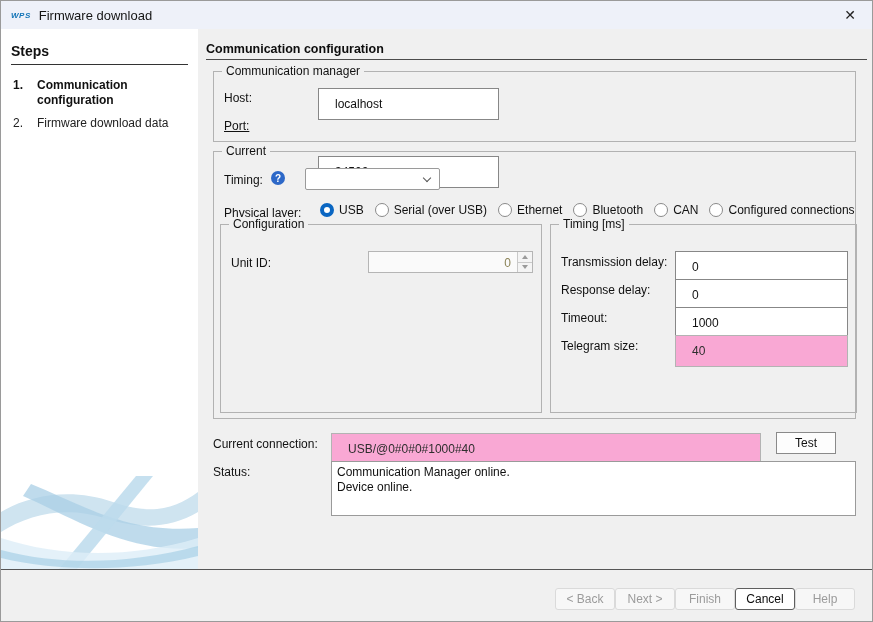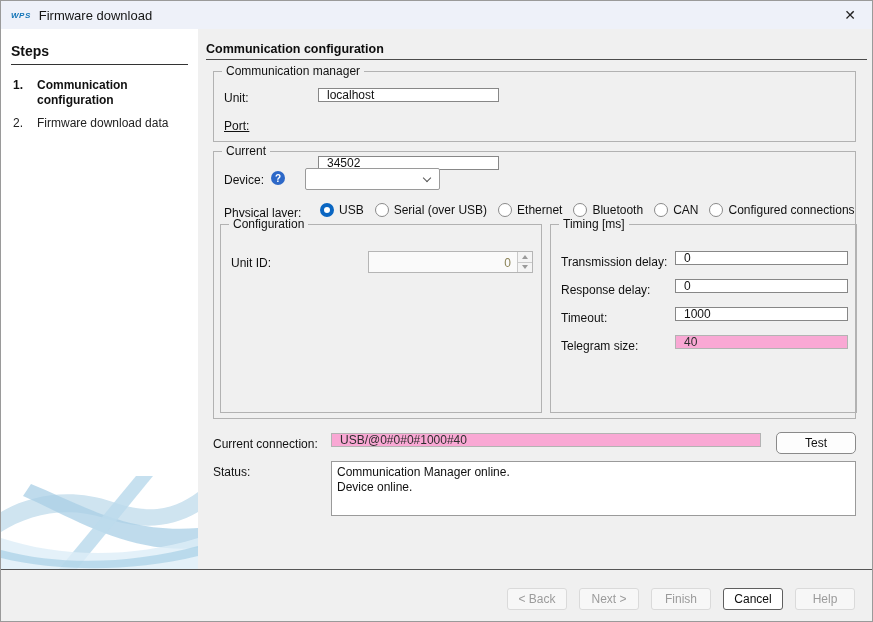--- a/index.html
+++ b/index.html
@@ -55,22 +55,22 @@
     padding:0 4px; font-size:12px; color:#111; white-space:nowrap;
   }
   #grp-comm   { left:15px;  top:42px;  width:643px; height:71px;  }
   #grp-device { left:15px;  top:122px; width:643px; height:268px; }
   #grp-config { left:6px;   top:72px;  width:322px; height:189px; }
   #grp-timing { left:336px; top:72px;  width:307px; height:189px; }
 
   .flabel { position:absolute; font-size:12px; color:#111; white-space:nowrap; }
 
   .tf {
-    position:absolute; height:14px; border:1px solid #878787; background:#fff;
-    font-family:inherit; font-size:12px; color:#111; padding:0 8px; outline:none;
+    position:absolute; height:32px; border:1px solid #878787; background:#fff;
+    font-family:inherit; font-size:12px; color:#111; padding:0 16px; outline:none;
   }
   .tf.dis { background:#f9a8d4; border-color:#b3b3b3; color:#2e2e2e; }
 
   
   .combo {
     position:absolute; left:91px; top:16px; width:135px; height:22px;
     background:#fff; border:1px solid #9a9a9a; border-radius:2px;
   }
   .combo .chev {
     position:absolute; right:9px; top:6px; width:6px; height:6px;
@@ -109,31 +109,31 @@
   .tri-up   { width:0; height:0; border-left:3px solid transparent; border-right:3px solid transparent; border-bottom:4px solid #9a9a9a; }
   .tri-down { width:0; height:0; border-left:3px solid transparent; border-right:3px solid transparent; border-top:4px solid #9a9a9a; }
 
   
   .status-box {
     position:absolute; left:133px; top:432px; width:525px; height:55px;
     background:#fff; border:1px solid #9a9a9a; padding:3px 5px;
     font-size:12px; line-height:15px; color:#111;
   }
   .test-btn {
-    position:absolute; left:578px; top:403px; width:80px; height:22px;
-    background:#fdfdfd; border:1px solid #8a8a8a; border-radius:5px;
+    position:absolute; left:578px; top:403px; width:60px; height:22px;
+    background:#fdfdfd; border:1px solid #8a8a8a; border-radius:0;
     font-family:inherit; font-size:12px; color:#111;
   }
 
   
   .footer {
     position:absolute; left:0; top:568px; width:873px; height:54px;
     background:#f0f0f0; border-top:1px solid #555;
     display:flex; justify-content:flex-end; align-items:flex-start;
-    gap:12px; padding:18px 19px 0 0;
+    padding:18px 19px 0 0;
   }
   .btn {
     width:60px; height:22px; font-family:inherit; font-size:12px;
     border-radius:3px; text-align:center;
   }
   .btn.disabled { background:#f7f7f7; border:1px solid #dadada; color:#9b9b9b; }
   .btn.default  { background:#ffffff; border:1px solid #5f5f5f; color:#0d0d0d; font-weight:400; }
 </style>
 </head>
 <body>
@@ -164,30 +164,30 @@
       <path d="M0,74 C60,90 130,88 197,70 L197,80 C130,96 60,96 0,82 Z" fill="#9ecbe2" opacity="0.6"></path>
     </svg>
   </div>
 
   <div class="main">
     <div class="main-header">Communication configuration</div>
     <div class="main-rule"></div>
 
     <div class="group" id="grp-comm">
       <span class="legend">Communication manager</span>
-      <span class="flabel" style="left:10px; top:19px;">Unit:</span>
+      <span class="flabel" style="left:10px; top:19px;">Host:</span>
       <input class="tf" style="left: 104px; top: 16px; width: 181px;" value="localhost">
       <span class="flabel" style="left:10px; top:47px;text-decoration:underline;">Port:</span>
       <input class="tf" style="left: 104px; top: 44px; width: 181px; margin-top: 40px;" value="34502">
     </div>
 
     <div class="group" id="grp-device">
       <span class="legend">Current</span>
 
-      <span class="flabel" style="left:10px; top:21px;">Device:</span>
+      <span class="flabel" style="left:10px; top:21px;">Timing:</span>
       <span class="help">?</span>
       <div class="combo">
         <span></span>
         <span class="chev"></span>
       </div>
 
       <span class="flabel" style="left:10px; top:54px;">Physical layer:</span>
       <div class="radio-row">
         <label class="radio-item">
           <span class="radio checked"></span>

